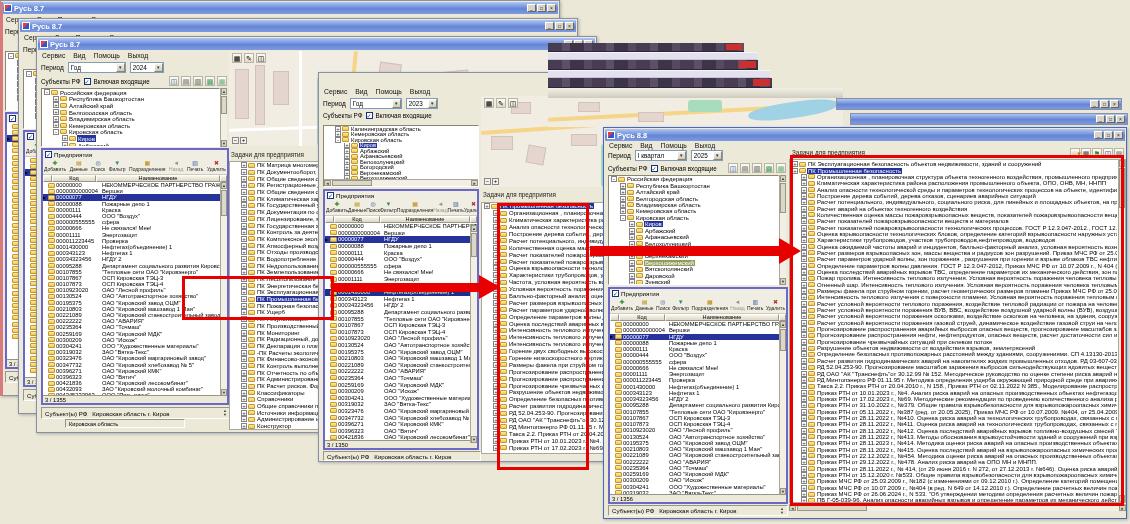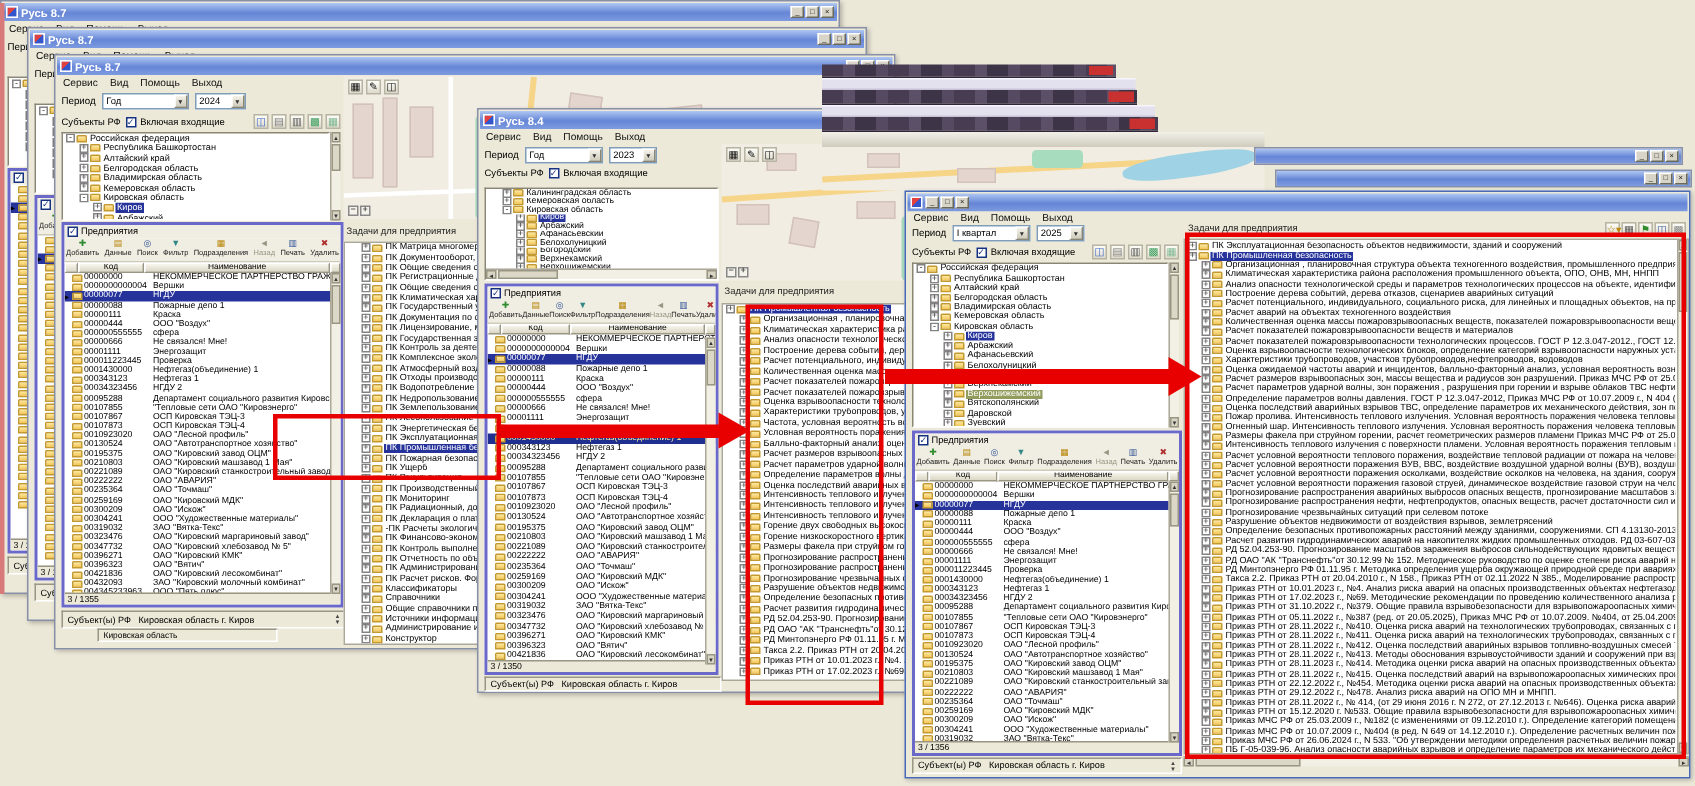--- a/index.html
+++ b/index.html
@@ -1300,29 +1300,20 @@
         </div>
         <div class="task-row" style="height: 6.7px; font-size: 6px; padding-left: 11px;">
           <span class="exp">+</span>
           <span class="fold"></span>
           <span class="lbl">Конструктор</span>
         </div>
       </div>
   </div>
 
   <div class="win" id="w4" style="left:318px;top:72px;width:427px;height:390px">
-    <div class="tb">
-        <span class="appico"></span>
-        <span class="t">Русь 8.4</span>
-        <span class="wbtns">
-          <span class="wbtn">_</span>
-          <span class="wbtn">□</span>
-          <span class="wbtn">×</span>
-        </span>
-      </div>
     <div class="mb" style="top:13px">
         <span>Сервис</span>
         <span>Вид</span>
         <span>Помощь</span>
         <span>Выход</span>
       </div>
     <div class="prow" style="left:4px;top:25px">
         <span>Период</span>
         <span class="combo" style="width:52px">
           <span>Год</span>
@@ -1898,20 +1889,21 @@
       <span class="wbtns">
         <span class="wbtn">_</span>
         <span class="wbtn">□</span>
         <span class="wbtn">×</span>
       </span>
     </div>
 
   <div class="win" id="w10" style="left:603px;top:127px;width:524px;height:392px;z-index:60;border-color:#4868B8">
     <div class="tb">
         <span class="appico"></span>
+        <span class="t">Русь 8.8</span>
         <span class="wbtns">
           <span class="wbtn">_</span>
           <span class="wbtn">□</span>
           <span class="wbtn">×</span>
         </span>
       </div>
     <div class="mb" style="top:13px;height:9px">
         <span>Сервис</span>
         <span>Вид</span>
         <span>Помощь</span>

